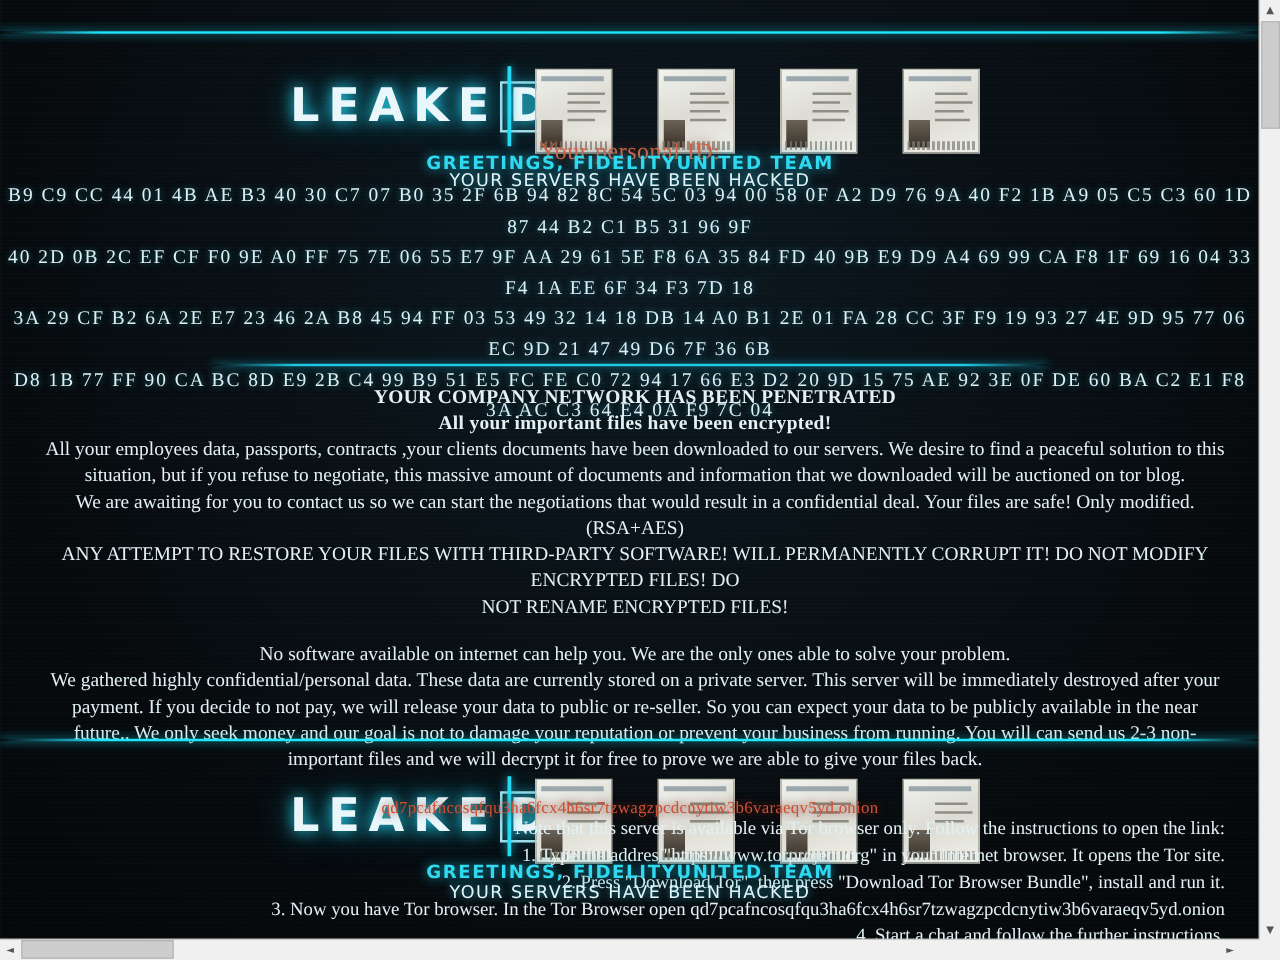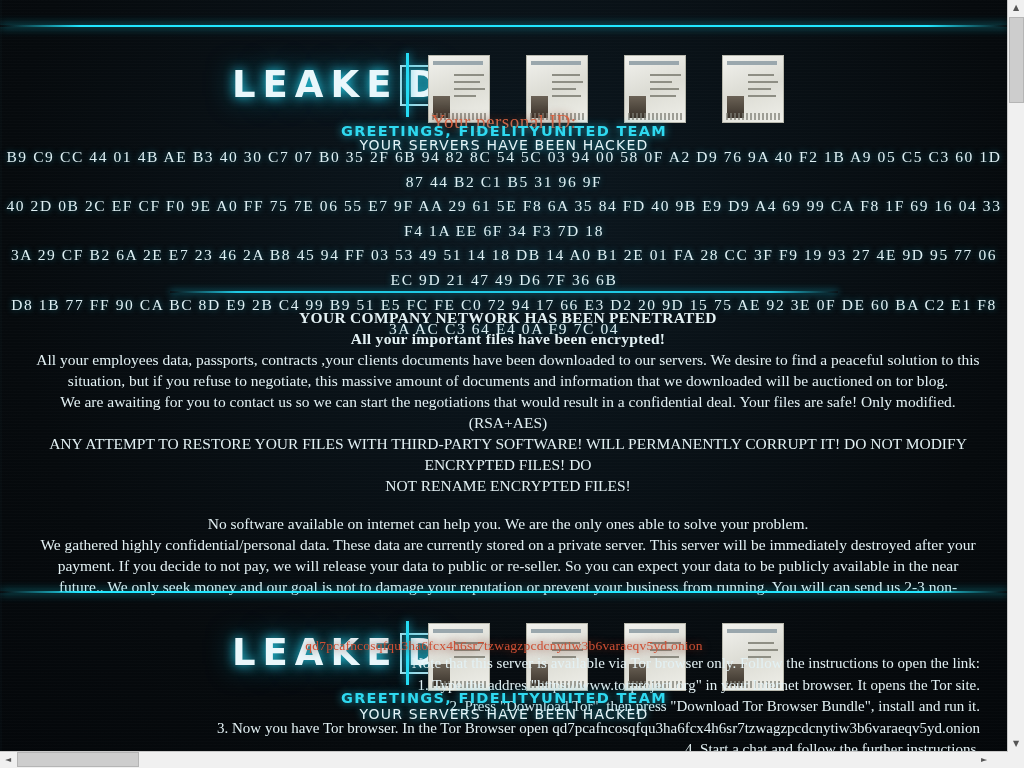--- a/index.html
+++ b/index.html
@@ -324,39 +324,40 @@
       </div>
     </div>
 
     <div class="personal-id" style="top:100px">Your personal ID:</div>
     <div class="greet" style="top:112px">GREETINGS, FIDELITYUNITED TEAM</div>
     <div class="hacked" style="top:126px">YOUR SERVERS HAVE BEEN HACKED</div>
 
     <div class="hexblock">
       <div>B9 C9 CC 44 01 4B AE B3 40 30 C7 07 B0 35 2F 6B 94 82 8C 54 5C 03 94 00 58 0F A2 D9 76 9A 40 F2 1B A9 05 C5 C3 60 1D 87 44 B2 C1 B5 31 96 9F</div>
       <div>40 2D 0B 2C EF CF F0 9E A0 FF 75 7E 06 55 E7 9F AA 29 61 5E F8 6A 35 84 FD 40 9B E9 D9 A4 69 99 CA F8 1F 69 16 04 33 F4 1A EE 6F 34 F3 7D 18</div>
-      <div>3A 29 CF B2 6A 2E E7 23 46 2A B8 45 94 FF 03 53 49 51 14 18 DB 14 A0 B1 2E 01 FA 28 CC 3F F9 19 93 27 4E 9D 95 77 06 EC 9D 21 47 49 D6 7F 36 6B</div>
+      <div>3A 29 CF B2 6A 2E E7 23 46 2A B8 45 94 FF 03 53 49 32 14 18 DB 14 A0 B1 2E 01 FA 28 CC 3F F9 19 93 27 4E 9D 95 77 06 EC 9D 21 47 49 D6 7F 36 6B</div>
       <div>D8 1B 77 FF 90 CA BC 8D E9 2B C4 99 B9 51 E5 FC FE C0 72 94 17 66 E3 D2 20 9D 15 75 AE 92 3E 0F DE 60 BA C2 E1 F8 3A AC C3 64 E4 0A F9 7C 04</div>
     </div>
     <div class="hex-underline"></div>
 
     <div class="body-wrap">
       <span class="b-strong">YOUR COMPANY NETWORK HAS BEEN PENETRATED</span>
       <span class="b-strong">All your important files have been encrypted!</span>
       <span class="b-line">All your employees data, passports, contracts ,your clients documents have been downloaded to our servers. We desire to find a peaceful solution to this</span>
       <span class="b-line">situation, but if you refuse to negotiate, this massive amount of documents and information that we downloaded will be auctioned on tor blog.</span>
       <span class="b-line">We are awaiting for you to contact us so we can start the negotiations that would result in a confidential deal. Your files are safe! Only modified.</span>
       <span class="b-line">(RSA+AES)</span>
       <span class="b-line">ANY ATTEMPT TO RESTORE YOUR FILES WITH THIRD-PARTY SOFTWARE! WILL PERMANENTLY CORRUPT IT! DO NOT MODIFY ENCRYPTED FILES! DO</span>
       <span class="b-line">NOT RENAME ENCRYPTED FILES!</span>
       <div class="b-gap"></div>
       <span class="b-line">No software available on internet can help you. We are the only ones able to solve your problem.</span>
       <span class="b-line">We gathered highly confidential/personal data. These data are currently stored on a private server. This server will be immediately destroyed after your</span>
       <span class="b-line">payment. If you decide to not pay, we will release your data to public or re-seller. So you can expect your data to be publicly available in the near</span>
       <span class="b-line">future.. We only seek money and our goal is not to damage your reputation or prevent your business from running. You will can send us 2-3 non-</span>
+      <span class="b-line">important files and we will decrypt it for free to prove we are able to give your files back.</span>
     </div>
 
     <div class="neon-rule rule-mid"></div>
 
     <div class="banner banner-bottom">
       <div class="leaked-word"><span>LEAKE</span><span class="boxed">D</span></div>
       <div class="banner-divider"></div>
       <div class="docs">
         <div class="doc">
             <div class="hdr"></div>

